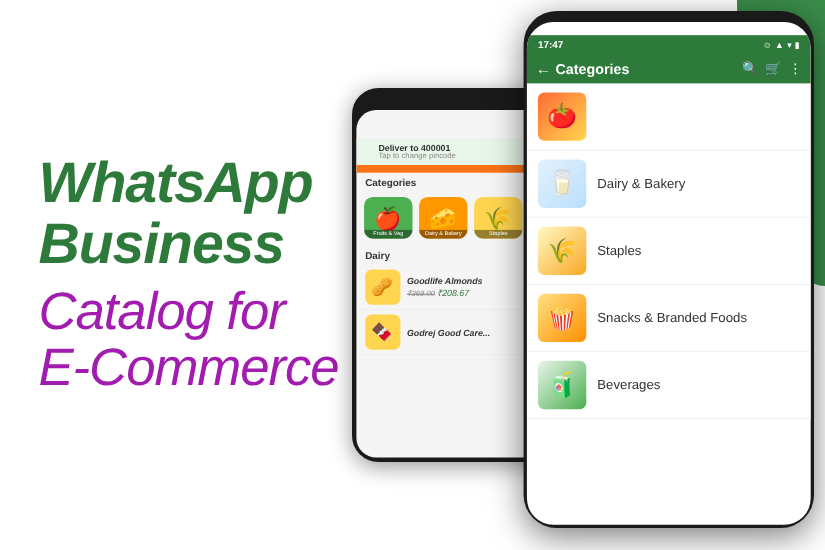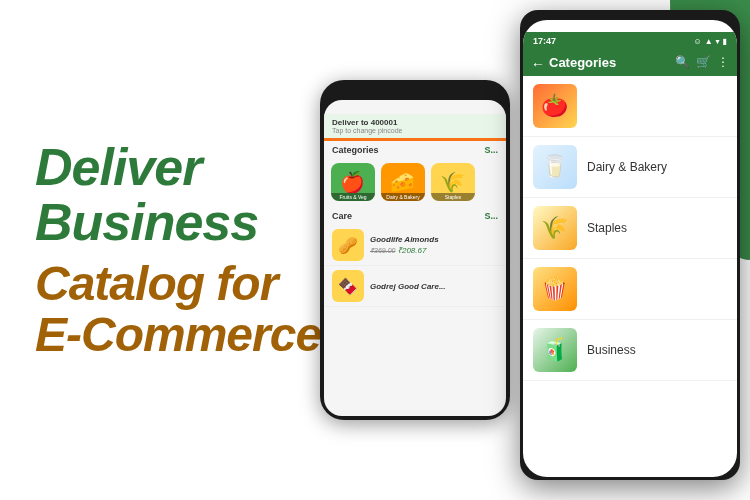--- a/index.html
+++ b/index.html
@@ -36,22 +36,22 @@
       font-weight: 900;
       color: #2d7a3a;
       font-style: italic;
       line-height: 1.05;
       font-family: 'Arial Black', Arial, sans-serif;
       letter-spacing: -1px;
     }
 
     .title-catalog {
       font-size: 48px;
-      font-weight: 700;
-      color: #a16207;
+      font-weight: 400;
+      color: #a21caf;
       font-style: italic;
       line-height: 1.05;
       font-family: 'Arial Black', Arial, sans-serif;
       letter-spacing: -1px;
       margin-top: 5px;
     }
 
     
     .green-arc {
       position: absolute;
@@ -106,25 +106,25 @@
       width: 14px;
       height: 6px;
       background: #1a1a1a;
       border-radius: 3px;
       z-index: 10;
     }
 
     
     .delivery-bar {
       background: #e8f5e9;
-      padding: 4px 8px;
-      border-bottom: 3px solid #f97316;
+      padding: 4px 20px;
+      border-bottom: 7px solid #f97316;
       font-size: 8px;
       color: #333;
-      margin-top: 14px;
+      margin-top: 26px;
     }
 
     .delivery-bar .location { font-weight: bold; font-size: 8px; }
     .delivery-bar .tap { color: #888; font-size: 7px; }
 
     .phone-bg-categories-label {
       display: flex;
       justify-content: space-between;
       padding: 4px 8px;
       font-size: 9px;
@@ -210,24 +210,24 @@
     .deals-item-info { flex: 1; font-style: italic; }
     .deals-item-name { font-size: 8px; font-weight: bold; color: #333; }
     .deals-item-price { font-size: 7px; color: #888; }
     .deals-item-price .new-price { color: #2d7a3a; font-size: 8px; }
 
     
     .phone-main {
       position: absolute;
       right: 10px;
       top: 10px;
-      width: 220px;
+      width: 264px;
       height: 470px;
       background: #1a1a1a;
-      border-radius: 18px;
+      border-radius: 30px;
       overflow: hidden;
       box-shadow: 0 8px 30px rgba(0,0,0,0.5);
       z-index: 2;
     }
 
     .phone-main-screen {
       position: absolute;
       top: 10px;
       left: 3px;
       right: 3px;
@@ -316,21 +316,21 @@
     }
   </style>
 </head>
 <body>
 
 <div class="container">
 
   <div class="green-arc"></div>
 
   <div class="left-text">
-    <div class="title-whatsapp">Deliver Business</div>
+    <div class="title-whatsapp">WhatsApp Business</div>
     <div class="title-catalog">
       <span>Catalog for</span><br>
       <span>E-Commerce</span>
     </div>
   </div>
 
   <div class="phones-area">
 
     <div class="phone-bg">
       <div class="phone-bg-notch"></div>
@@ -365,21 +365,21 @@
           <div class="cat-chip">
             <div class="cat-chip-img gold-bg" style="position:relative;">
               <span style="font-size:20px;">🌾</span>
               <span class="cat-chip-label" style="position:absolute;bottom:0;left:0;right:0;font-size:5px;background:rgba(0,0,0,0.4);color:white;text-align:center;padding:1px;">Staples</span>
             </div>
           </div>
 
         </div>
 
         <div class="phone-bg-deals-label">
-          <strong>Care</strong>
+          <strong>Dairy</strong>
           <span style="color:#2d7a3a;font-size:9px;">S...</span>
         </div>
 
         <div class="deals-item">
           <div class="deals-item-img">🥜</div>
           <div class="deals-item-info">
             <div class="deals-item-name">Goodlife Almonds</div>
             <div class="deals-item-price">
               <span style="text-decoration:line-through;">₹369.00</span>
               <span class="new-price">₹208.67</span>
@@ -434,25 +434,26 @@
             <span class="category-name">Dairy &amp; Bakery</span>
           </div>
 
           <div class="category-item">
             <div class="category-thumb cat-staples">🌾</div>
             <span class="category-name">Staples</span>
           </div>
 
           <div class="category-item">
             <div class="category-thumb cat-snacks">🍿</div>
+            <span class="category-name">Snacks &amp; Branded Foods</span>
           </div>
 
           <div class="category-item">
             <div class="category-thumb cat-beverages">🧃</div>
-            <span class="category-name">Business</span>
+            <span class="category-name">Beverages</span>
           </div>
 
         </div>
       </div>
     </div>
 
   </div>
 </div>
 
 </body></html>

